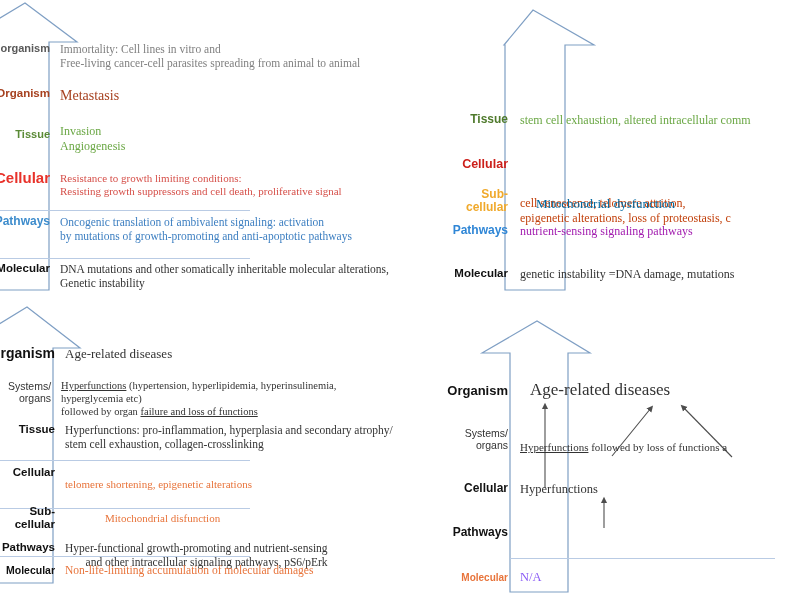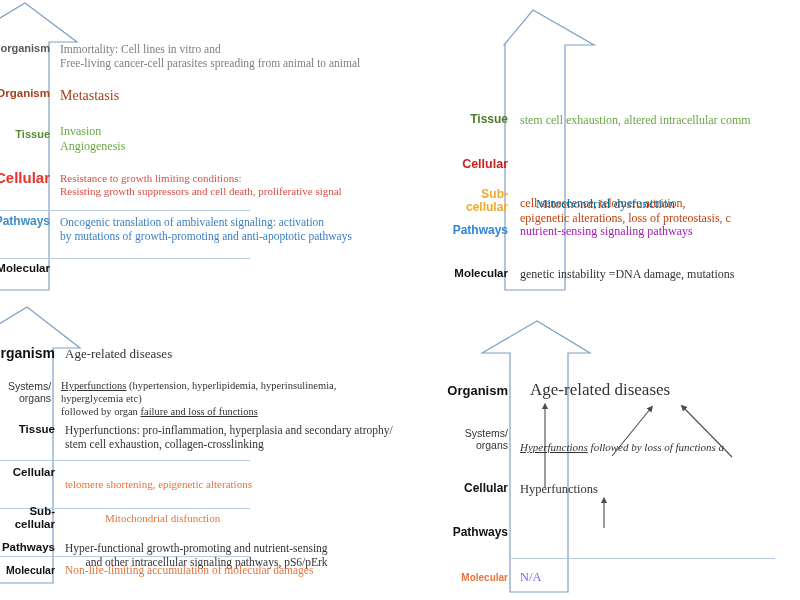--- a/index.html
+++ b/index.html
@@ -162,20 +162,22 @@
       <div class="txt" style="padding-top:2px;">Resistance to growth limiting conditions:
 Resisting growth suppressors and cell death, proliferative signal</div>
     </div>
     <div class="row tl-pat" style="left:-24px; top:215px; width:424px;">
       <div class="lvl">Pathways</div>
       <div class="txt">Oncogenic translation of ambivalent signaling: activation
 by mutations of growth-promoting and anti-apoptotic pathways</div>
     </div>
     <div class="row tl-mol" style="left:-24px; top:262px; width:424px;">
       <div class="lvl">Molecular</div>
+      <div class="txt">DNA mutations and other somatically inheritable molecular alterations,
+Genetic instability</div>
     </div>
   </div>
 </div>
 
 <div class="panel" id="panel-tr">
   <svg class="arrow-svg" viewBox="0 0 400 300">
     <path d="M 104 45 L 133 10 L 194 45 L 165 45 L 165 290 L 105 290 L 105 45 Z" fill="none" stroke="#7f9fc4" stroke-width="1.2"></path>
   </svg>
 
   <div class="rows">
@@ -274,21 +276,21 @@
 
   <div class="rows">
     <div class="row br-org" style="left:30px; top:80px; width:370px;">
       <div class="lvl" style="padding-top:4px;">Organism</div>
       <div class="txt" style="margin-left:22px;">Age-related diseases</div>
     </div>
 
     <div class="row br-sys" style="left:30px; top:128px; width:370px;">
       <div class="lvl">Systems/
 organs</div>
-      <div class="txt" style="padding-top:13px;font-style:italic;"><span class="u">Hyperfunctions</span><span> followed by loss of functions a</span></div>
+      <div class="txt" style="padding-top:13px;"><span class="u">Hyperfunctions</span><span> followed by loss of functions a</span></div>
     </div>
 
     <div class="row br-cel" style="left:30px; top:182px; width:370px;">
       <div class="lvl">Cellular</div>
       <div class="txt">Hyperfunctions</div>
     </div>
 
     <div class="row br-pat" style="left:30px; top:226px; width:370px;">
       <div class="lvl">Pathways</div>
     </div>

